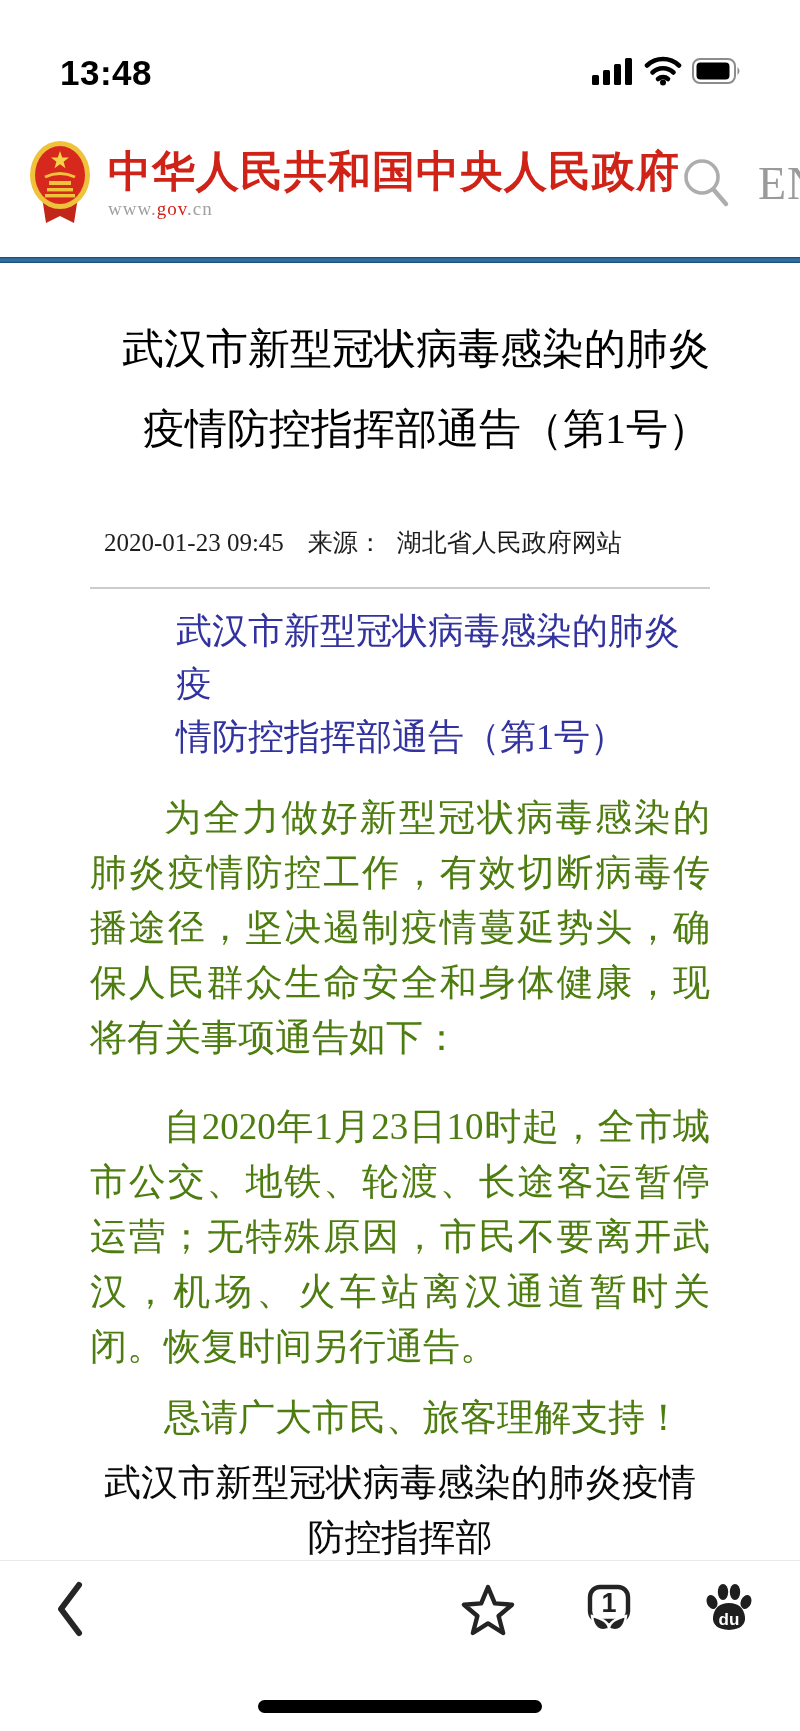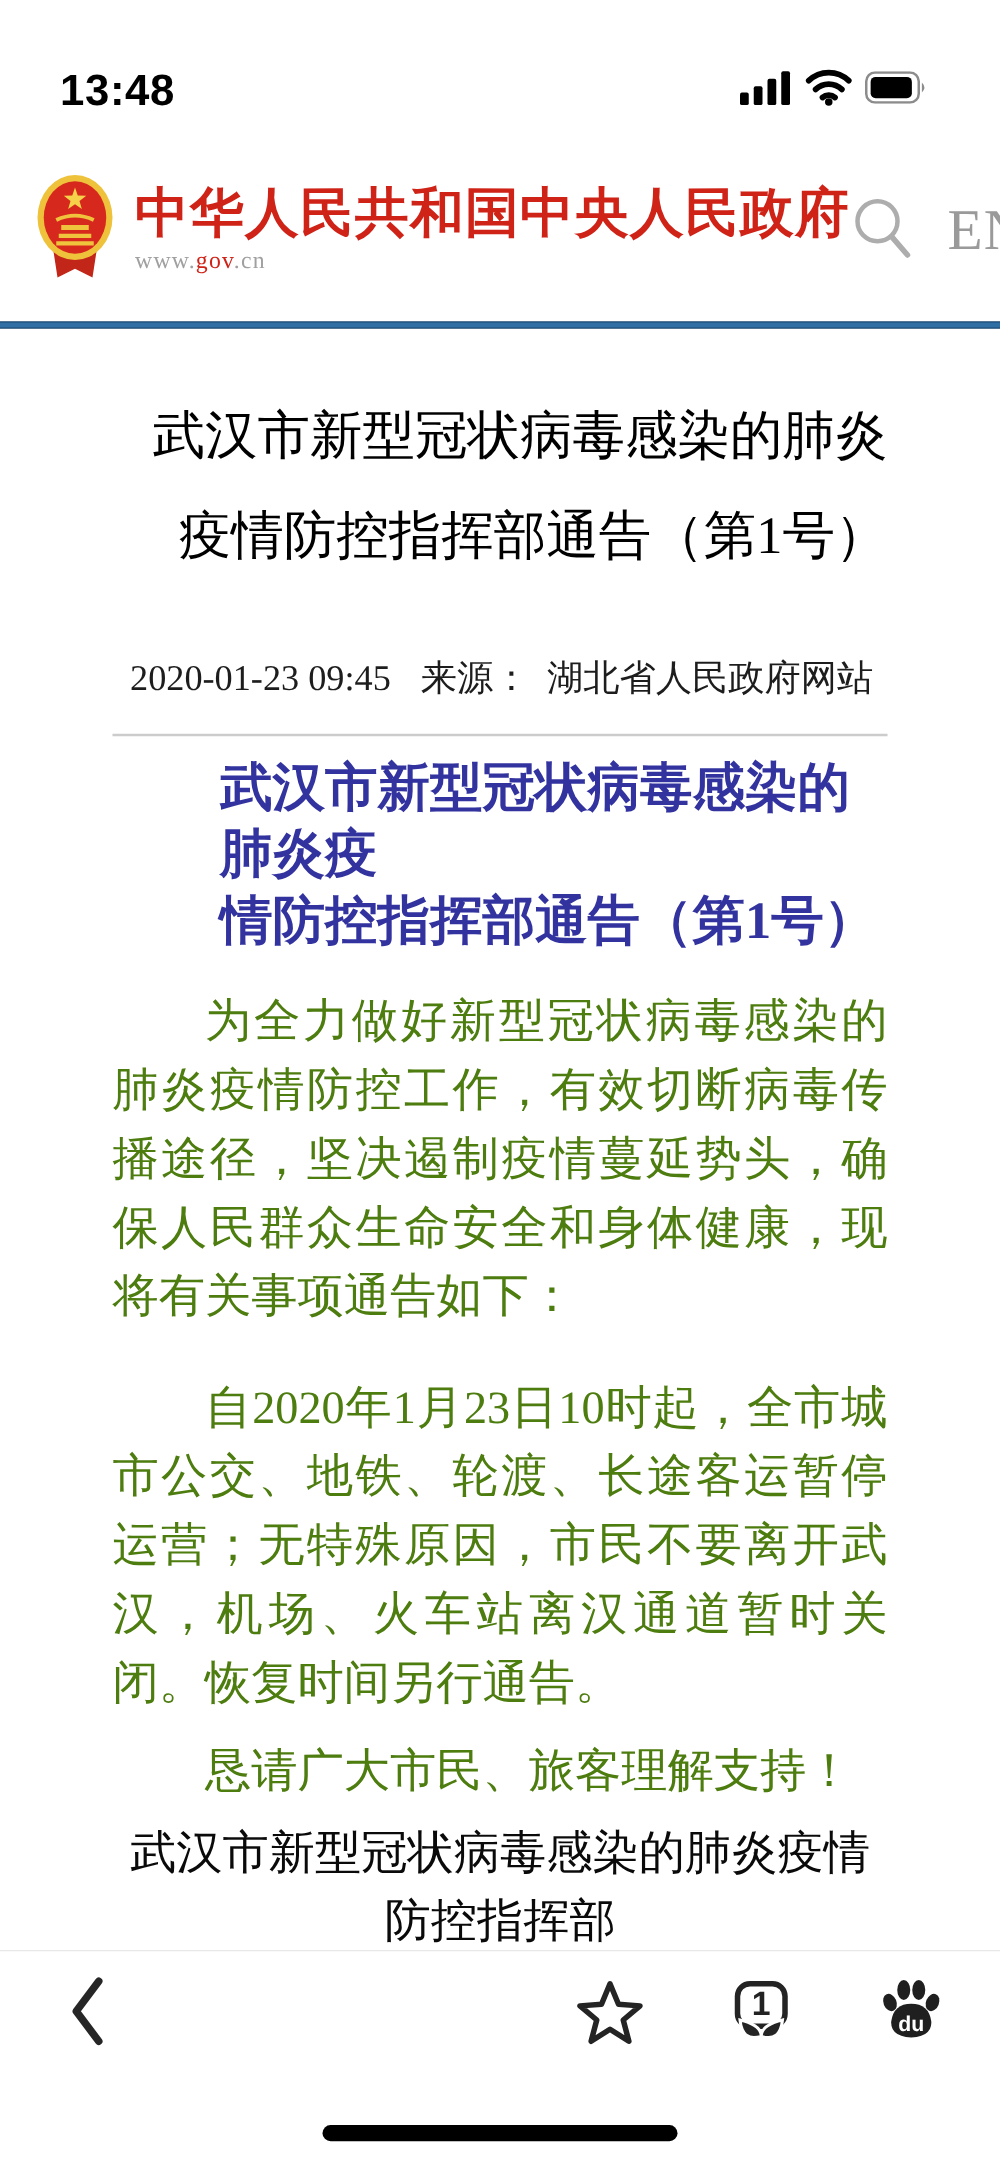--- a/index.html
+++ b/index.html
@@ -4,21 +4,21 @@
 <style>
   html,body{margin:0;padding:0;}
   body{
     width:800px;height:1731px;position:relative;background:#ffffff;
     font-family:"Liberation Serif","DejaVu Serif",serif;
     overflow:hidden;
   }
   
   .status-bar{
     height:100px;display:flex;justify-content:space-between;align-items:flex-end;
-    padding:0 58px 10px 48px;box-sizing:border-box;background:#fff;
+    padding:0 58px 10px 60px;box-sizing:border-box;background:#fff;
   }
   .status-time{
     font-family:"Liberation Sans","DejaVu Sans",sans-serif;
     font-size:35px;font-weight:700;color:#000;letter-spacing:.5px;line-height:1;
   }
   .status-icons{display:flex;align-items:center;gap:10px;}
   
   .site-header{
     height:157px;display:flex;align-items:center;
     padding:10px 20px 0 28px;box-sizing:border-box;background:#fff;
@@ -40,25 +40,25 @@
     font-family:"Liberation Serif","DejaVu Serif",serif;
     font-size:46px;color:#9a9a9a;line-height:1;letter-spacing:1px;
   }
   .header-rule{
     height:6px;
     background:linear-gradient(180deg,#17436b 0%,#2f6fa3 30%,#2f6fa3 70%,#17436b 100%);
   }
   
   .article{padding:46px 90px 0 90px;box-sizing:border-box;color:#0a0a0a;}
   .doc-title{margin:0;font-weight:400;font-size:42px;line-height:80px;text-align:right;color:#000;}
-  .meta{margin-top:56px;font-size:29px;line-height:36px;color:#1d1d1d;padding-left:14px;}
+  .meta{margin-top:56px;font-size:25px;line-height:36px;color:#1d1d1d;padding-left:14px;}
   .meta .meta-source-label{margin-left:24px;}
   .meta .meta-source{margin-left:14px;}
   .divider{margin-top:26px;border:none;border-top:2px solid #cccccc;}
-  .sub-heading{margin-top:16px;font-size:42px;font-weight:700;line-height:53px;color:#3333a0;padding-left:86px;}
+  .sub-heading{margin-top:16px;font-size:36px;font-weight:400;line-height:53px;color:#3333a0;padding-left:86px;}
   .body-text p{margin:0;font-size:37px;line-height:55px;text-indent:2em;text-align:justify;color:#4d7c0f;}
   .body-text p.p-first{margin-top:26px;}
   .body-text p.p-second{margin-top:34px;}
   .body-text p.p-third{margin-top:16px;}
   .signature{margin-top:10px;font-size:37px;line-height:55px;text-align:center;color:#0a0a0a;}
   .sign-date{font-size:37px;line-height:55px;text-align:center;color:#7f1d1d;}
   
   .toolbar{
     position:absolute;left:0;right:0;bottom:0;height:171px;background:#fff;
     border-top:1px solid #e8e8e8;box-sizing:border-box;

